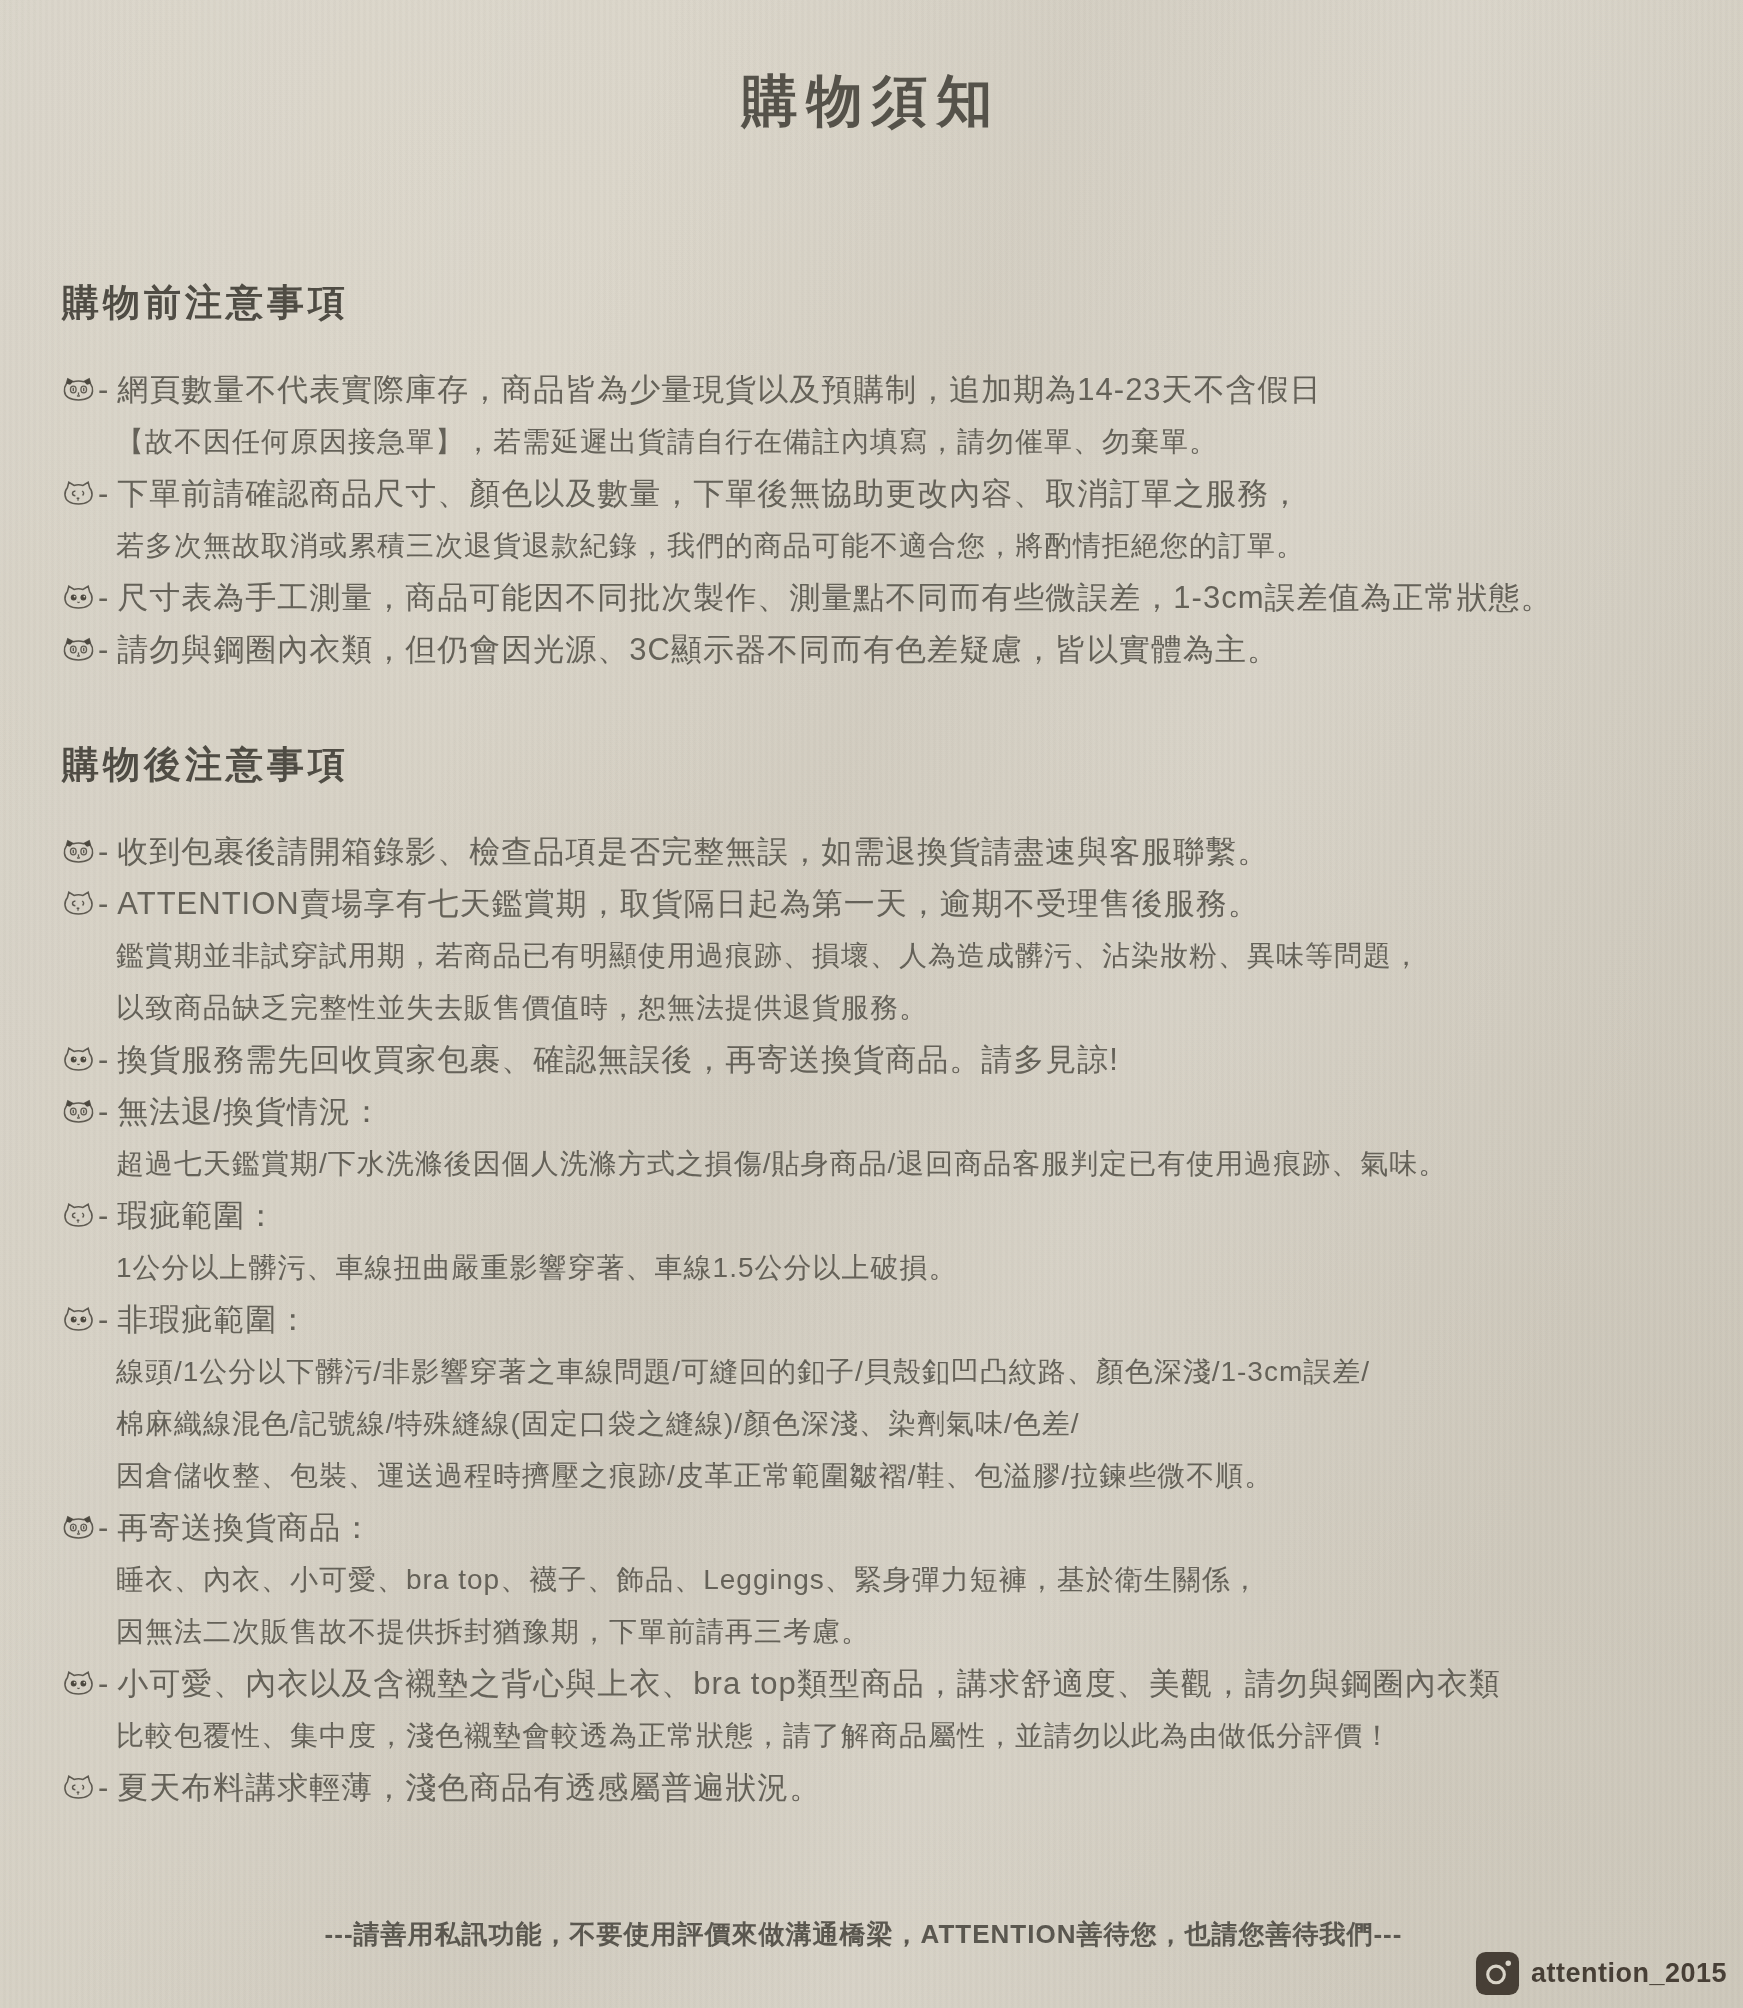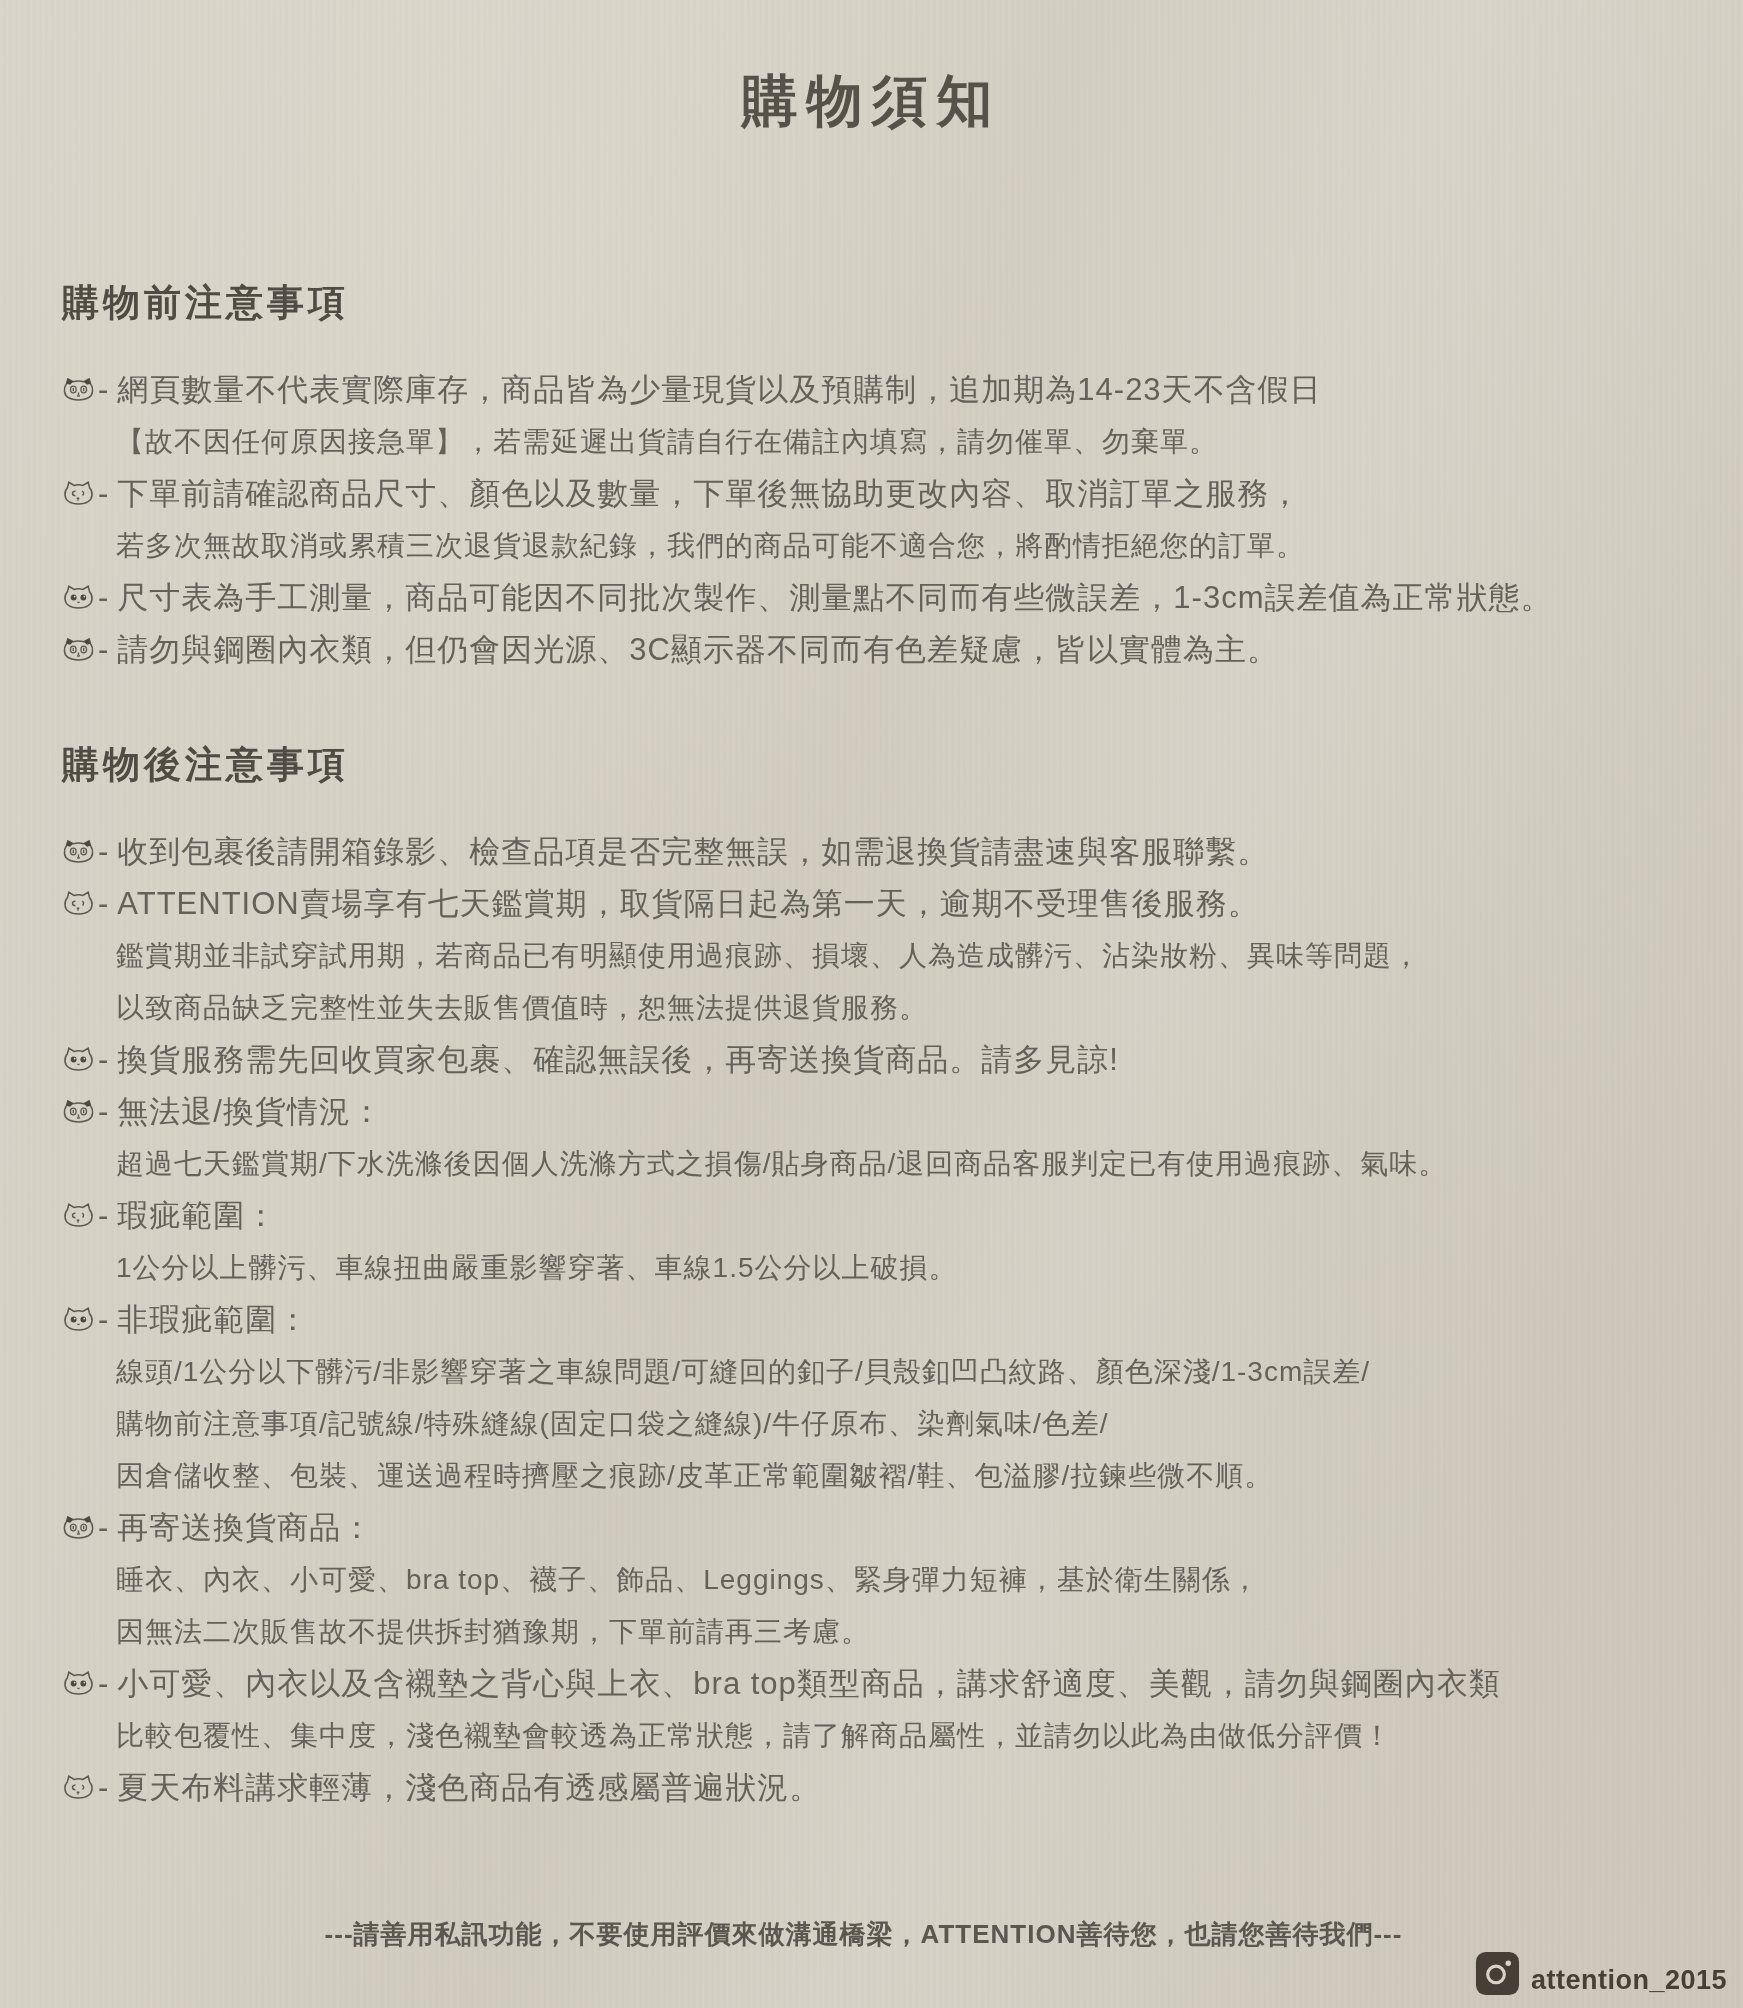--- a/index.html
+++ b/index.html
@@ -39,21 +39,21 @@
   .line-text{flex:1;}
   .cont-line{
     padding-left:54px;font-size:28px;line-height:52px;letter-spacing:1px;
   }
   .footer-note{
     position:absolute;left:0;right:16px;bottom:56px;text-align:center;
     font-size:26px;font-weight:700;letter-spacing:1px;color:#5a574f;
   }
   .ig-badge{
     position:absolute;right:16px;bottom:12px;
-    display:flex;align-items:flex-end;gap:11px;
+    display:flex;align-items:center;gap:11px;
     font-size:27px;font-weight:700;color:#473f36;letter-spacing:0.5px;
   }
   .ig-badge svg{display:block;}
 </style>
 </head>
 <body>
 
 <div class="page">
   <h1 class="title">購物須知</h1>
 
@@ -212,21 +212,21 @@
               <circle cx="22" cy="15" r="3" fill="#4c483f"></circle>
               <circle cx="13" cy="14" r="0.9" fill="#ddd8cc"></circle>
               <circle cx="23" cy="14" r="0.9" fill="#ddd8cc"></circle>
               <path d="M15.8 19.6 Q17 20.9 18.2 19.6" stroke="#5e5a51" stroke-width="1.3" fill="none"></path>
             </svg>
           </span>
           <span class="dash">-</span>
           <span class="line-text">非瑕疵範圍：</span>
         </div>
         <div class="cont-line">線頭/1公分以下髒污/非影響穿著之車線問題/可縫回的釦子/貝殼釦凹凸紋路、顏色深淺/1-3cm誤差/</div>
-        <div class="cont-line">購物前注意事項/記號線/特殊縫線(固定口袋之縫線)/牛仔原布、染劑氣味/色差/</div>
+        <div class="cont-line">棉麻織線混色/記號線/特殊縫線(固定口袋之縫線)/顏色深淺、染劑氣味/色差/</div>
         <div class="cont-line">因倉儲收整、包裝、運送過程時擠壓之痕跡/皮革正常範圍皺褶/鞋、包溢膠/拉鍊些微不順。</div>
         <div class="item-row">
           <span class="bullet-icon">
             <svg width="33" height="29" viewBox="0 0 34 30" fill="none">
               <path d="M6 4 L11.5 7 Q17 5.6 22.5 7 L28 4 L29.6 9.4 Q32 12.6 31.5 17 Q30.6 25.6 17 25.9 Q3.4 25.6 2.5 17 Q2 12.6 4.4 9.4 Z" stroke="#5e5a51" stroke-width="1.6"></path>
               <path d="M6 4 L11.5 7 L8.2 10.2 L4.6 9 Z" fill="#4c483f"></path>
               <path d="M28 4 L22.5 7 L25.8 10.2 L29.4 9 Z" fill="#4c483f"></path>
               <ellipse cx="11.6" cy="15" rx="2.9" ry="3.5" stroke="#5e5a51" stroke-width="1.4"></ellipse>
               <line x1="11.6" y1="13.2" x2="11.6" y2="16.8" stroke="#5e5a51" stroke-width="1.4"></line>
               <ellipse cx="22.4" cy="15" rx="2.9" ry="3.5" stroke="#5e5a51" stroke-width="1.4"></ellipse>

